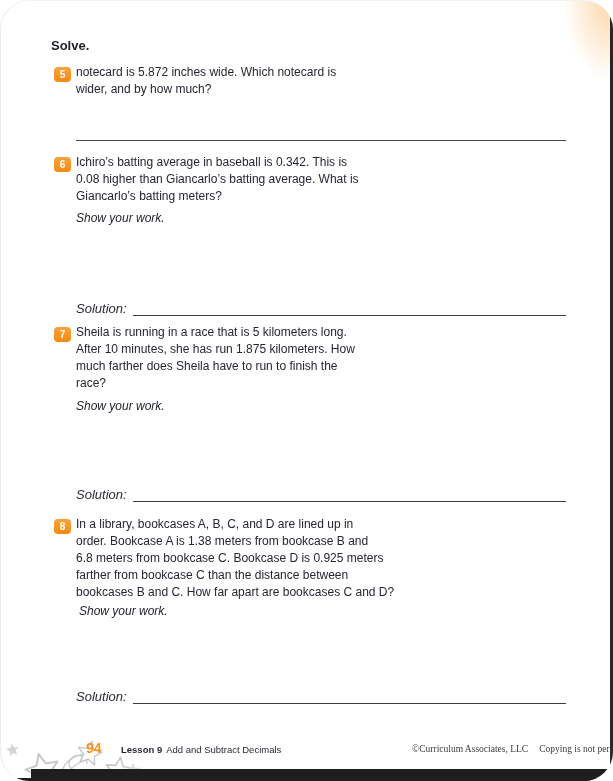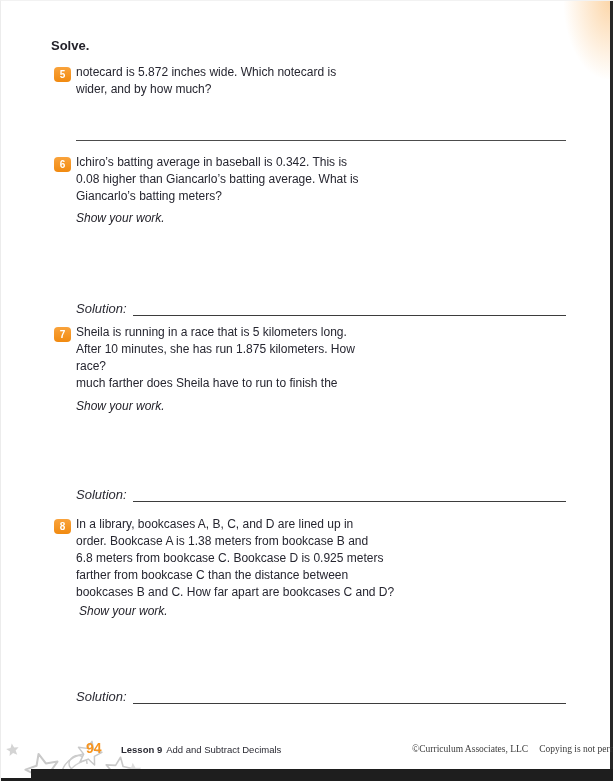--- a/index.html
+++ b/index.html
@@ -1,20 +1,20 @@
 <!DOCTYPE html>
 <html><head>
 <meta charset="utf-8">
 <style>
   * { margin:0; padding:0; box-sizing:border-box; }
   html,body { background:#ffffff; }
   body { font-family:"Liberation Sans", sans-serif; }
   .page {
     position:relative; width:613px; height:781px; background:#ffffff;
-    overflow:hidden; border-left:1px solid #ececec; border-top:1px solid #f2f2f2;
+    overflow:hidden; border-left:1px solid #ececec; border-top:1px solid #f2f2f2;border-radius:29px;
   }
   .right-edge { position:absolute; top:0; right:0; width:3px; height:781px; background:#272727; }
   .bottom-band { position:absolute; left:30px; right:0; top:768px; bottom:0; background:#1e1e1e; z-index:6; }
   .bottom-strip { position:absolute; left:0; right:0; top:777px; height:4px; background:#1e1e1e; z-index:6; }
   .orange-glow { position:absolute; top:0; right:3px; width:46px; height:78px; z-index:1;
     background:radial-gradient(ellipse at 100% 0%, rgba(247,148,30,0.38), rgba(247,148,30,0.0) 72%); }
 
   .solve-heading { position:absolute; left:50px; top:37px; font-size:13px; font-weight:bold; color:#23222a; }
 
   .problem { position:absolute; left:53px; }
@@ -72,22 +72,22 @@
   <div class="solution-row" style="top:299px;">
     <span class="solution-label">Solution:</span>
     <span class="solution-rule"></span>
   </div>
 
   <section class="problem" style="top:323px;">
     <span class="badge">7</span>
     <div class="ptext">
       <div>Sheila is running in a race that is 5 kilometers long.</div>
       <div>After 10 minutes, she has run 1.875 kilometers. How</div>
+      <div>much farther does Sheila have to run to finish the</div>
       <div>race?</div>
-      <div>much farther does Sheila have to run to finish the</div>
     </div>
   </section>
   <div class="showwork" style="left:75px; top:398px;">Show your work.</div>
   <div class="solution-row" style="top:485px;">
     <span class="solution-label">Solution:</span>
     <span class="solution-rule"></span>
   </div>
 
   <section class="problem" style="top:515px;">
     <span class="badge">8</span>

